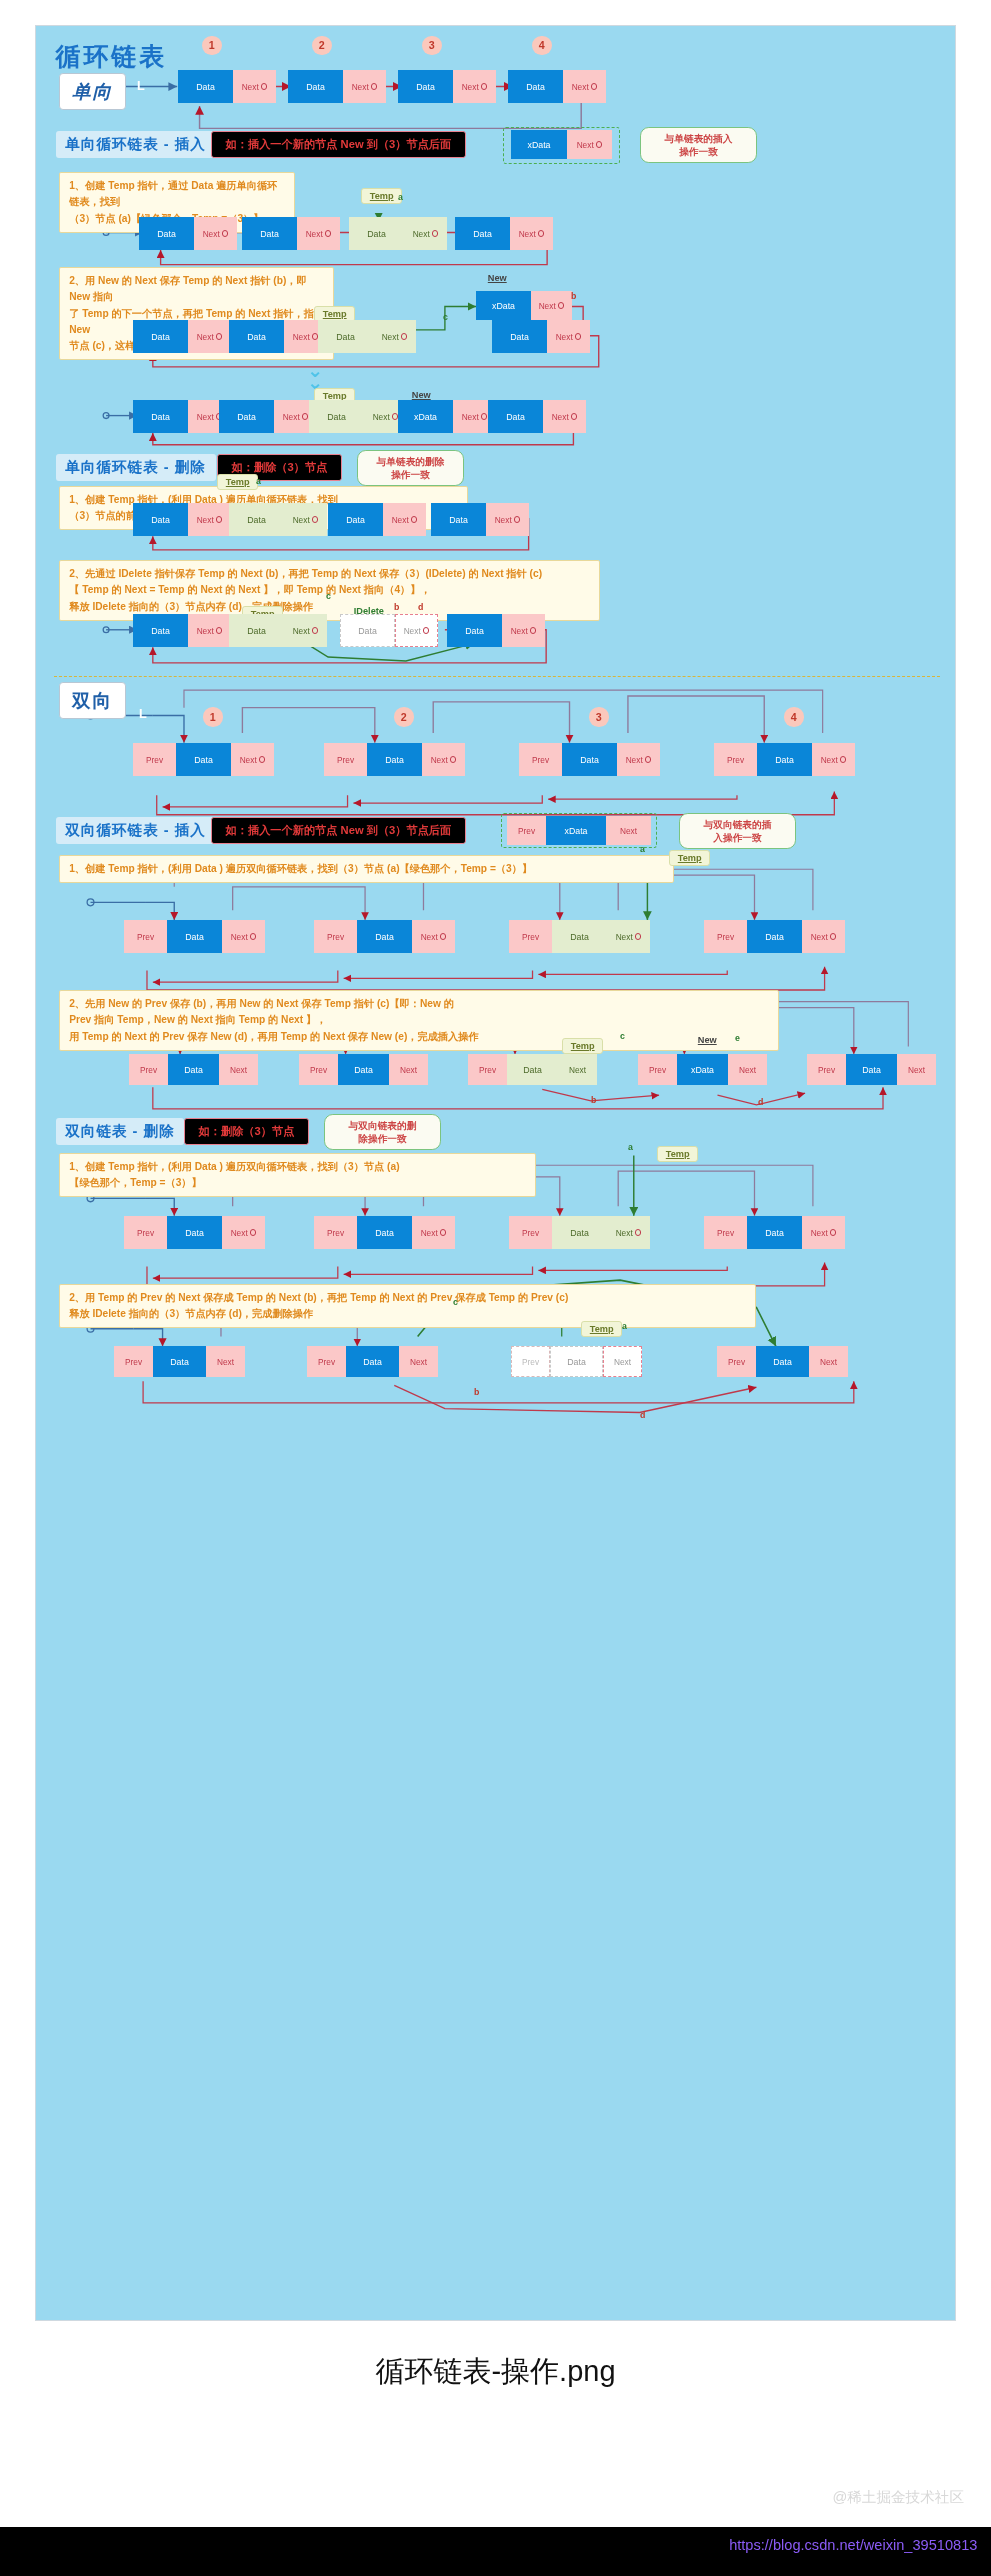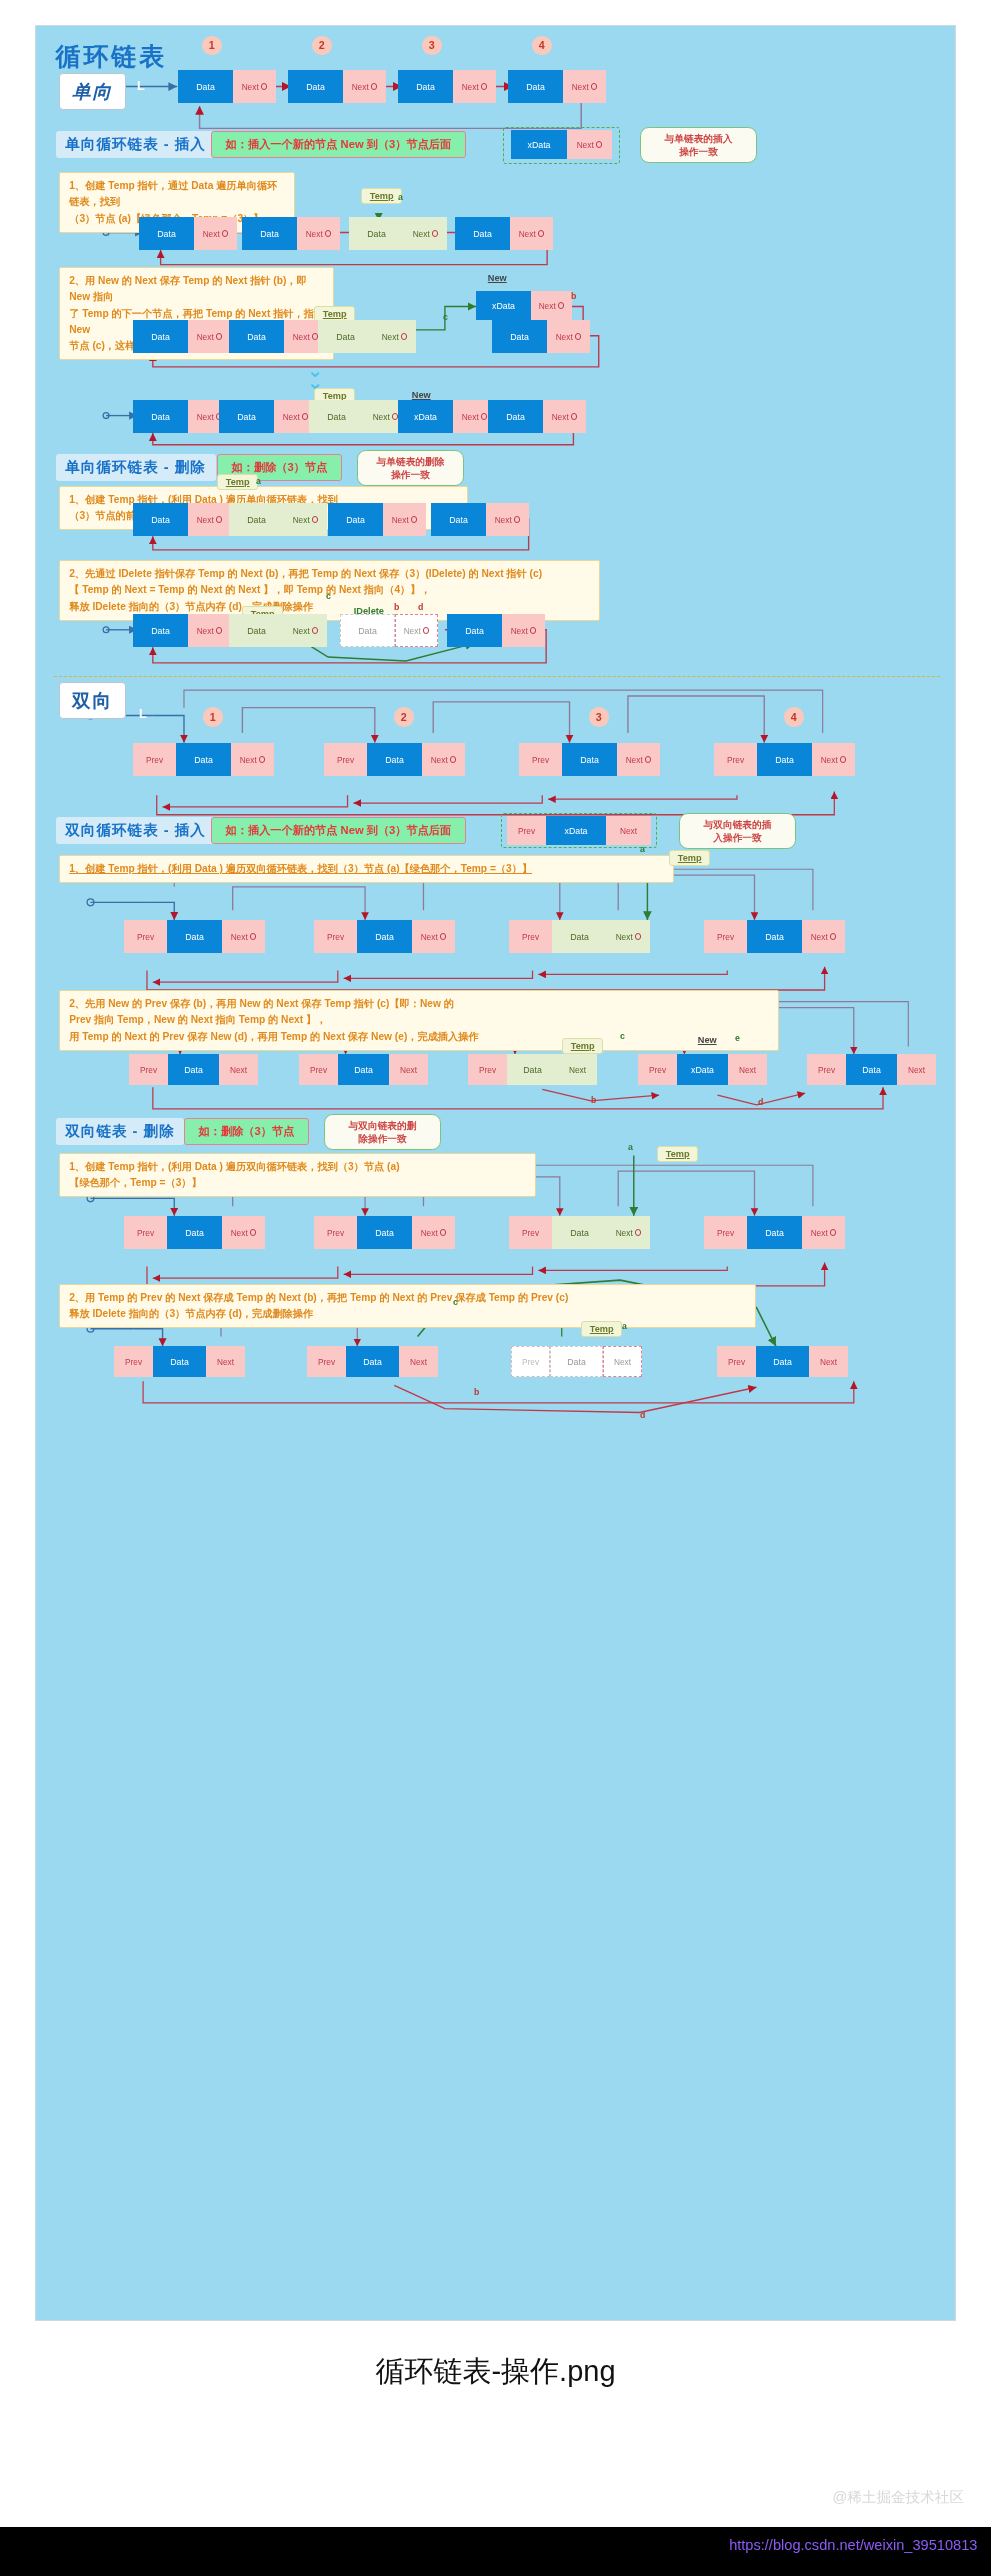--- a/index.html
+++ b/index.html
@@ -28,21 +28,21 @@
   .big-title {
     position:absolute; color:#1a72c8; font-size:25px; font-weight:bold;
     letter-spacing:2.9px;
   }
   .dir-badge {
     position:absolute; background:#fff; border:1px solid #b9c7d4;
     border-radius:3.9px; padding:4.9px 11.7px; color:#1f5fa8;
     font-size:18.5px; font-weight:bold; letter-spacing:1.9px;
   }
   .eg-box {
-    position:absolute; background:#86efac; border:1.5px solid #e8808f;
+    position:absolute; background:#000000; border:1.5px solid #e8808f;
     border-radius:2.9px; padding:4.9px 13.6px; color:#e23a3a;
     font-size:11.2px; font-weight:bold; white-space:nowrap;
   }
   .note-box {
     position:absolute; background:#fbfbf2; border:1.2px solid #7bc47f;
     border-radius:8.8px; padding:3.9px 8.8px; color:#c44; font-size:9.7px;
     font-weight:bold; text-align:center; line-height:1.35;
   }
   .step-box {
     position:absolute; background:#fffbe8; border:1px solid #e8d89a;
@@ -534,21 +534,21 @@
     <div class="eg-box" style="left:175px; top:791px;">如：插入一个新的节点 New 到（3）节点后面</div>
     <div class="green-dash-box" style="left:465px; top:787px; width:156px; height:35px;"></div>
     <div class="node" style="left:471px; top:790px; height:29px;">
       <div class="cell-prev" style="width:39px;">Prev</div>
       <div class="cell-data" style="width:60px;">xData</div>
       <div class="cell-next" style="width:45px;">Next</div>
     </div>
     <div class="note-box" style="left:643px; top:787px; width:117px;"><span style="white-space:pre-line">与双向链表的插
 入操作一致</span></div>
 
-    <div class="step-box" style="left:23.4px; top:829px; width:615px;text-decoration:underline;"><span style="white-space:pre-line">1、创建 Temp 指针，(利用 Data ) 遍历双向循环链表，找到（3）节点 (a)【绿色那个，Temp =（3）】</span></div>
+    <div class="step-box" style="left:23.4px; top:829px; width:615px;"><span style="white-space:pre-line">1、创建 Temp 指针，(利用 Data ) 遍历双向循环链表，找到（3）节点 (a)【绿色那个，Temp =（3）】</span></div>
     <div class="ptr-label" style="left:633px; top:824px;">Temp</div>
     <div class="letter" style="left:604px; top:818px;">a</div>
 
     <div class="node" style="left:88px; top:894px;">
       <div class="cell-prev">Prev</div>
       <div class="cell-data">Data</div>
       <div class="cell-next">
           <span>Next</span>
           <i class="dot"></i>
         </div>

